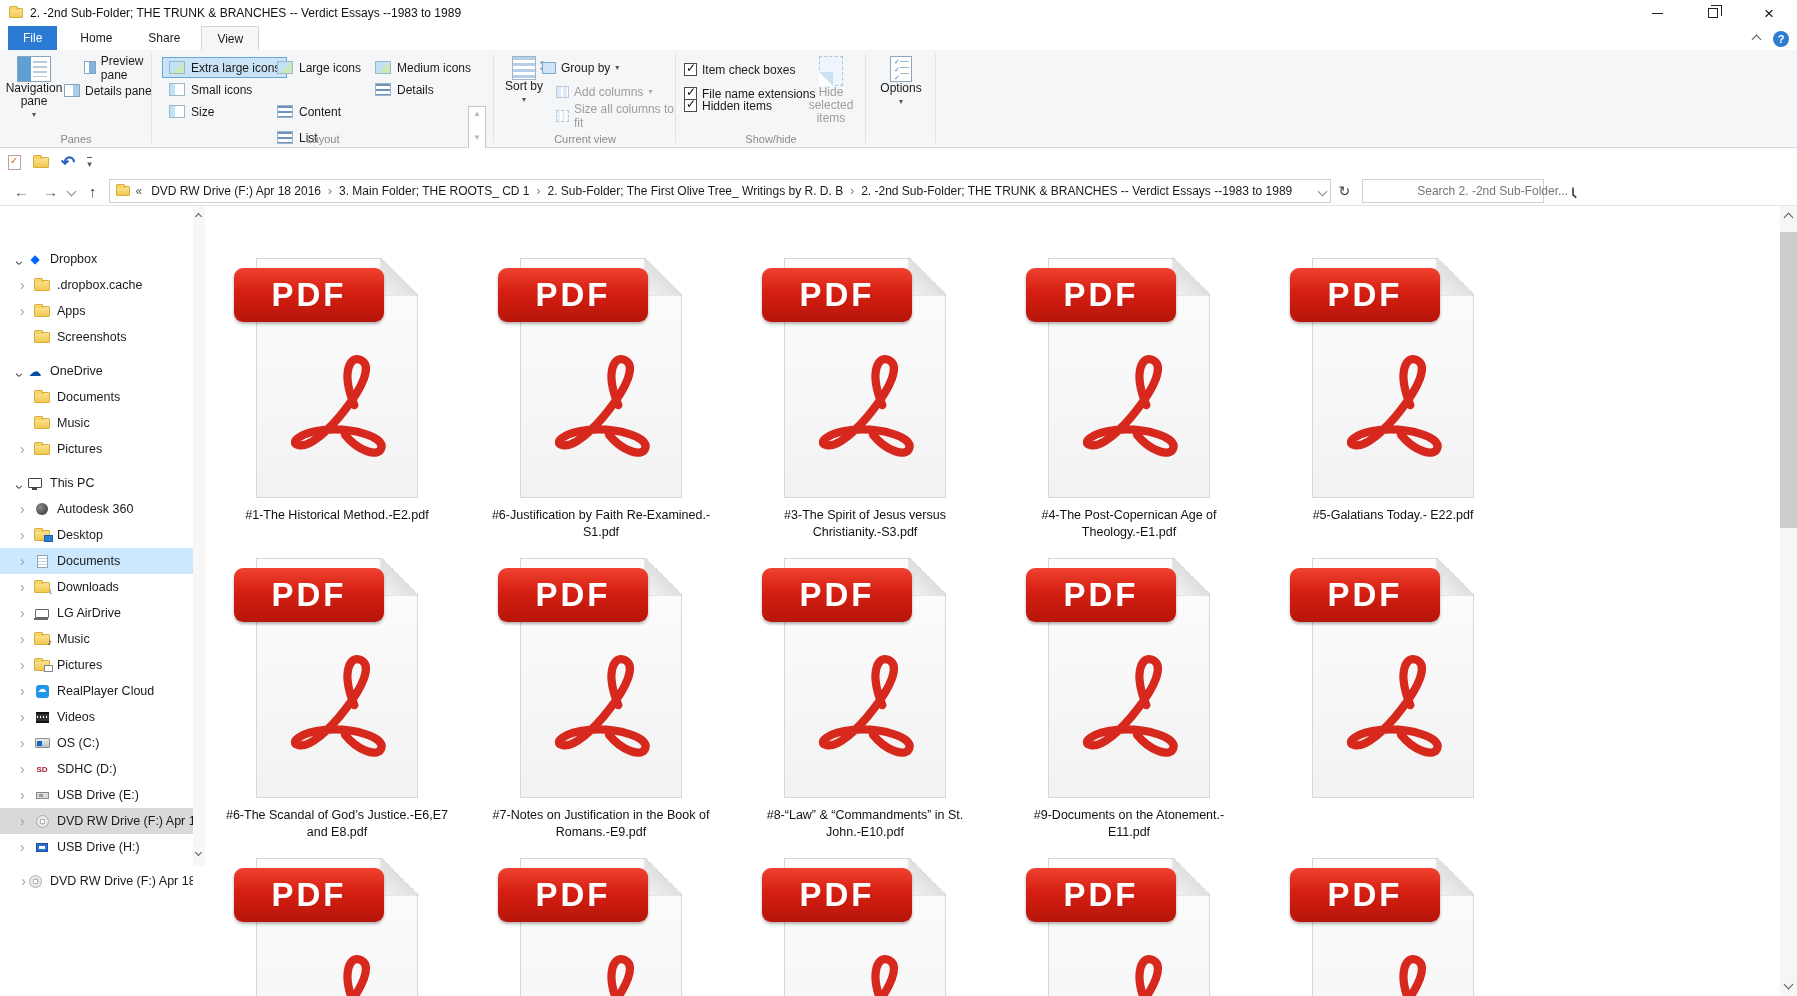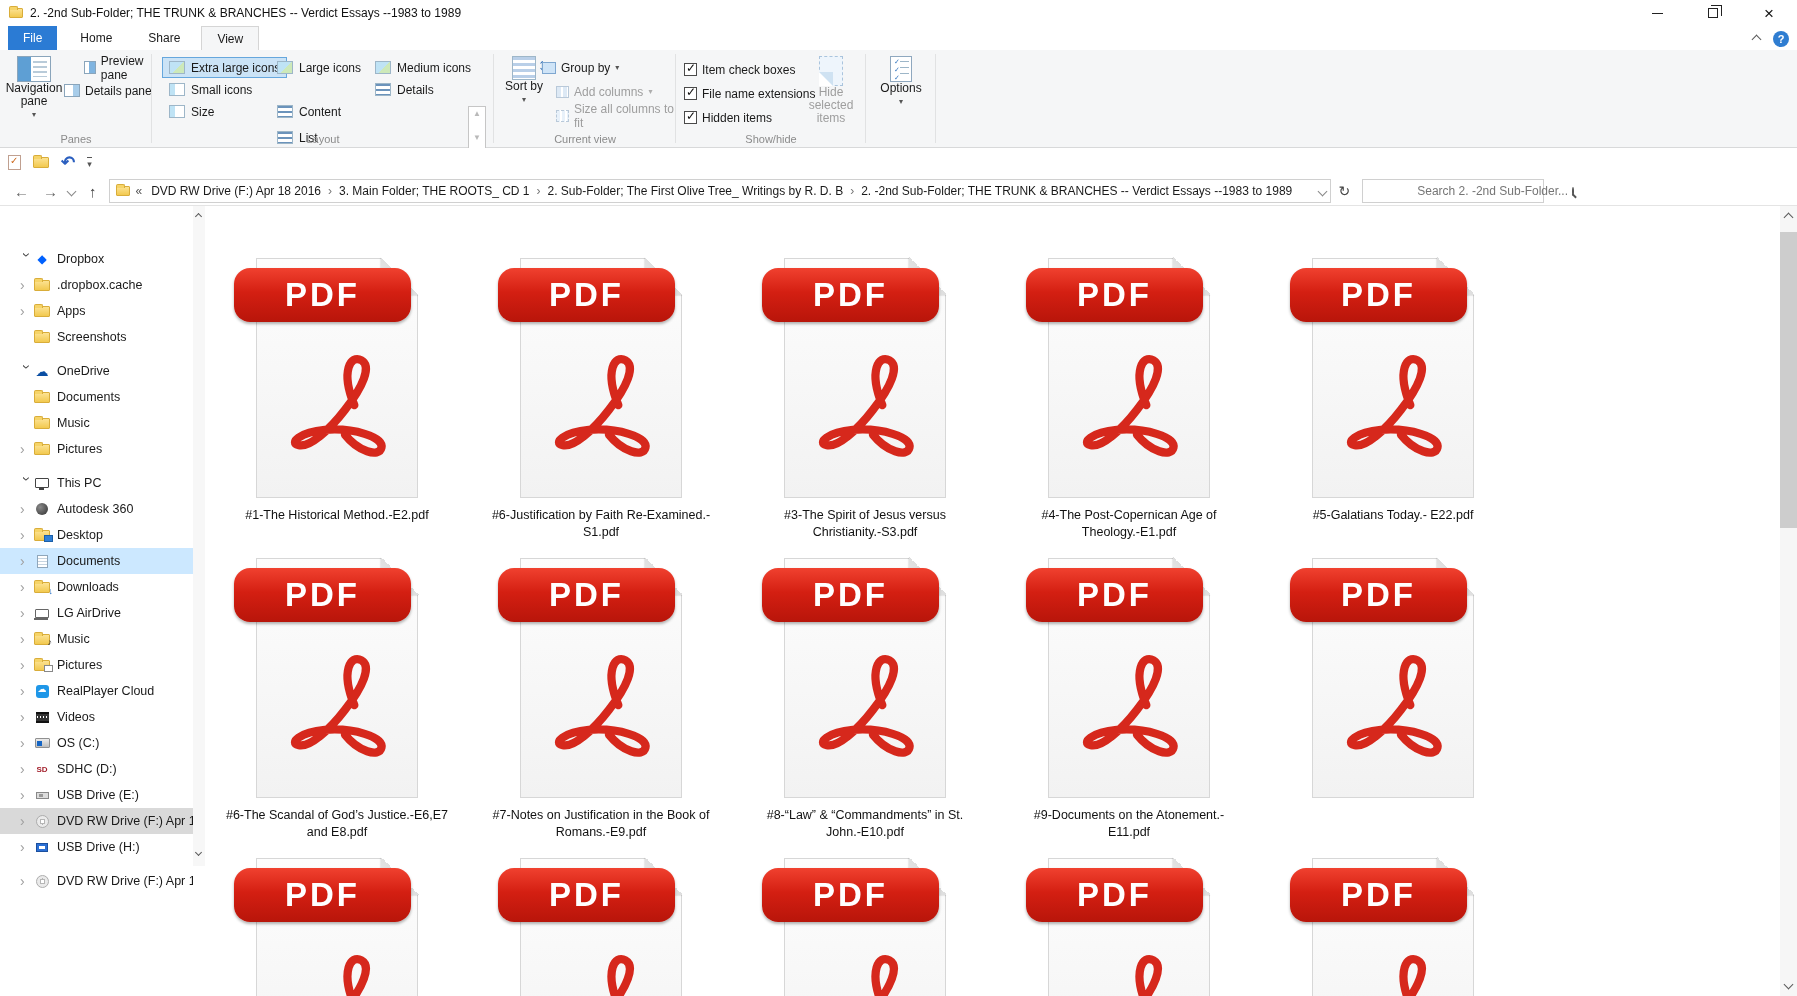--- a/index.html
+++ b/index.html
@@ -127,21 +127,21 @@
 .searchbox input { flex:1; border:none; outline:none; font-family:inherit; font-size:12px;
              color:#555; background:transparent;margin-left:48px; }
 .mag { position:relative; width:9px; height:9px; border:1.5px solid #555; border-radius:50%; }
 .mag::after { content:""; position:absolute; width:5px; height:1.5px; background:#555;
              transform:rotate(45deg); right:-4px; bottom:-2px; }
 
 
 .sidebar { position:absolute; top:206px; bottom:0; left:0; width:193px; background:#fff;
            padding-top:40px; overflow:hidden; }
 .srow { height:26px; display:flex; align-items:center; font-size:12.5px; white-space:nowrap; }
-.d0 { padding-left:20px; } .d1 { padding-left:20px; }
+.d0 { padding-left:13px;text-align:right; } .d1 { padding-left:20px; }
 .chev { width:13px; flex:0 0 13px; font-size:14px; color:#a0a0a0; line-height:10px; }
 .chev-exp { color:#3f3f3f; transform:rotate(90deg); }
 .chev-none { visibility:hidden; }
 .sic { flex:0 0 18px; width:18px; display:inline-flex; justify-content:center; margin-right:6px; }
 .row-hl  { background:#cce8ff; }
 .row-sel { background:#d9d9d9; }
 .sgap { height:8px; }
 
 .ic-dropbox::before { content:"◆"; color:#0061fe; font-size:12px; }
 .ic-onedrive::before { content:"☁"; color:#0a4ea3; font-size:13px; }
@@ -184,21 +184,21 @@
 
 .content { position:absolute; top:206px; bottom:0; left:205px; width:1575px; overflow:hidden; background:#fff; }
 .grid { display:flex; flex-wrap:wrap; width:1322px; padding-top:52px; }
 .tile { width:264px; height:300px; display:flex; flex-direction:column; align-items:center; }
 .pdficon { position:relative; width:162px; height:240px; }
 .page { position:absolute; inset:0; background:linear-gradient(180deg,#fdfdfd,#f2f2f2);
         border:1px solid #d7d7d7; }
 .fold { position:absolute; top:-1px; right:-1px; width:38px; height:38px;
         background:linear-gradient(225deg,#fff 0 50%,#dedede 50%,#f4f4f4 100%);
         box-shadow:-1px 1px 1px rgba(0,0,0,0.08); }
-.banner { position:absolute; top:10px; left:-22px; width:177px; height:54px; border-radius:16px;
+.banner { position:absolute; top:10px; left:-22px; width:150px; height:54px; border-radius:9px;
         background:linear-gradient(180deg,#f0412f 0%,#d41f12 45%,#b8150a 100%);
         box-shadow:0 2px 3px rgba(0,0,0,0.3); display:flex; align-items:center; justify-content:center; }
 .banner span { color:#fff; font-size:33px; font-weight:bold; letter-spacing:3px; }
 .swoosh { position:absolute; left:24px; top:88px; }
 .fname { margin-top:9px; width:232px; text-align:center; font-size:12.5px; line-height:17px; color:#111; }
 
 
 .vscroll { position:absolute; top:206px; bottom:0; right:0; width:17px; background:#f6f6f6; }
 .vthumb { position:absolute; top:26px; left:0; right:0; height:296px; background:#cdcdcd; }
 .vscroll .chv { position:absolute; left:5px; }
@@ -321,21 +321,21 @@
 
   <div class="rgroup" style="left:676px;width:190px;">
     <div class="smallbtn" style="left:8px;top:9px;">
       <span class="cb"></span>
       <span>Item check boxes</span>
     </div>
     <div class="smallbtn" style="left:8px;top:33px;">
       <span class="cb"></span>
       <span>File name extensions</span>
     </div>
-    <div class="smallbtn" style="left:8px;top:57px;">
+    <div class="smallbtn" style="left:8px;top:45px;">
       <span class="cb"></span>
       <span>Hidden items</span>
     </div>
     <div class="bigbtn disabled" style="left:124px;top:4px;width:62px;">
       <span class="ico-hide"></span>
       <span>Hide selected items</span>
     </div>
     <div class="glabel">Show/hide</div>
     <div class="gsep" style="right:0;"></div>
   </div>

